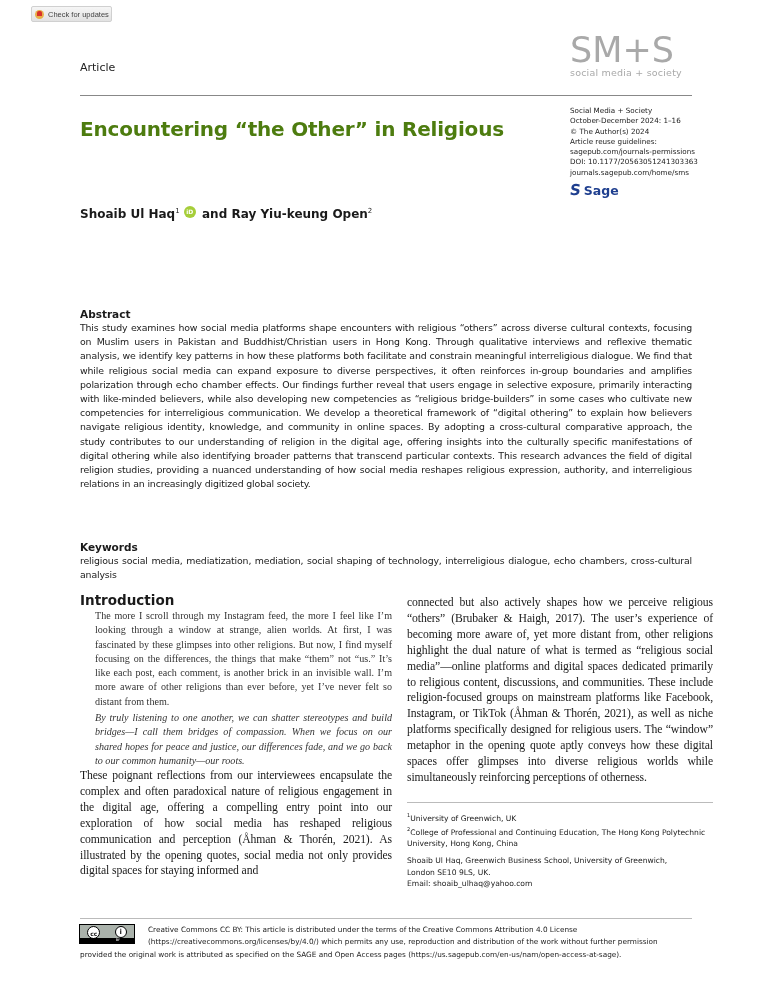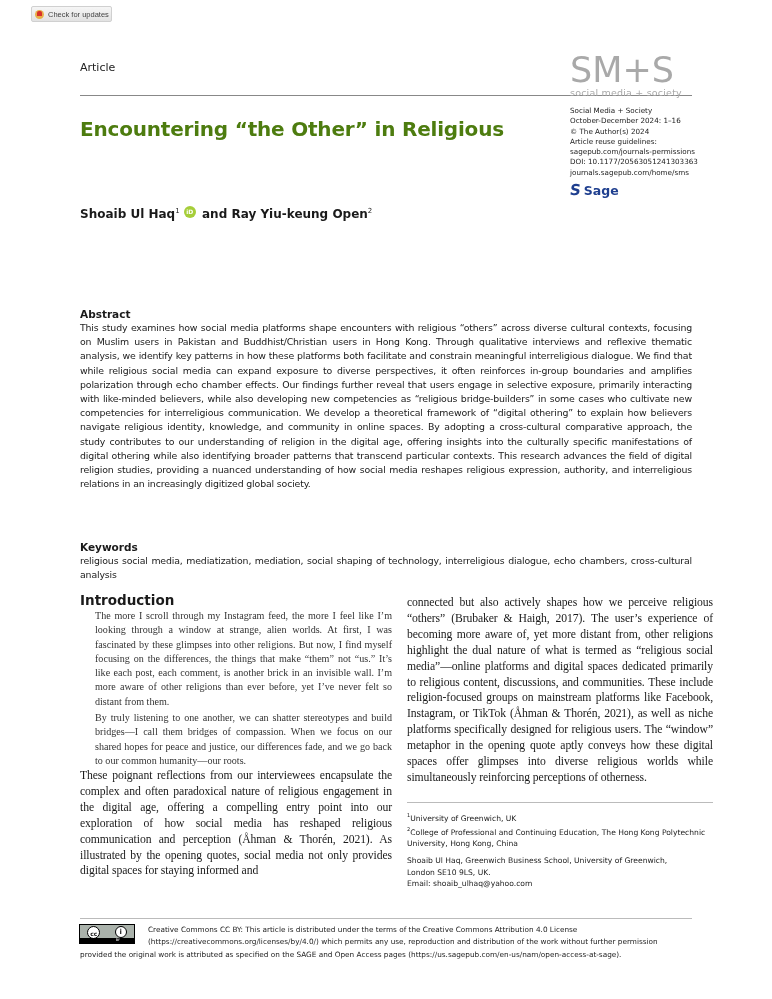--- a/index.html
+++ b/index.html
@@ -7,21 +7,21 @@
 
   #check-updates { position: absolute; left: 31px; top: 6px; width: 81px; height: 16px;
     background: linear-gradient(#f6f6f6, #e2e2e2); border: 1px solid #d0d0d0; border-radius: 2px;
     display: flex; align-items: center; font-family: "Liberation Sans", sans-serif; font-size: 7.5px; color: #444; box-sizing: border-box; padding-left: 3px; text-align: center; }
   #check-updates .cu-icon { width: 9px; height: 9px; border-radius: 50%; background: #e8b04a; position: relative; margin-right: 4px; }
   #check-updates .cu-icon::after { content: ""; position: absolute; left: 2px; top: 1px; width: 5px; height: 5px; background: #d8312a; border-radius: 2px 2px 0 0; }
 
   #article-label { position: absolute; left: 80px; top: 61px; font-family: "DejaVu Sans", sans-serif; font-size: 11px; color: #222; }
   #header-rule { position: absolute; left: 80px; top: 95px; width: 612px; height: 1px; background: #888; }
 
-  #logo { position: absolute; left: 570px; top: 52px; color: #a9a9a9; font-family: "DejaVu Sans", sans-serif; }
+  #logo { position: absolute; left: 570px; top: 32px; color: #a9a9a9; font-family: "DejaVu Sans", sans-serif; }
   #logo .big { font-size: 35px; letter-spacing: 0px; line-height: 36px; font-weight: normal; }
   #logo .small { font-size: 9.5px; line-height: 10px; margin-top: 0px; letter-spacing: 0.2px; }
 
   #journal-meta { position: absolute; left: 570px; top: 106px; font-family: "DejaVu Sans", sans-serif; font-size: 7.2px; line-height: 10.3px; color: #222; }
   #sage-logo { position: absolute; left: 570px; top: 181px; display: flex; align-items: center; color: #1f3f8f; font-family: "DejaVu Sans", sans-serif; font-weight: bold; font-size: 12.5px; }
   #sage-logo .s-icon { font-size: 15px; margin-right: 3px; transform: skewX(-8deg); display: inline-block; }
 
   #title { position: absolute; left: 80px; top: 116px; width: 460px; font-family: "DejaVu Sans", sans-serif; font-weight: bold; font-size: 20px; line-height: 26px; color: #4d7c0f; letter-spacing: -0.2px; }
 
   #authors { position: absolute; left: 80px; top: 206px; font-family: "DejaVu Sans", sans-serif; font-weight: bold; font-size: 12px; color: #1a1a1a; white-space: nowrap; }
@@ -31,21 +31,21 @@
   #abstract { position: absolute; left: 80px; top: 272px; width: 612px; font-family: "DejaVu Sans", sans-serif; }
   .sec-heading-small { font-weight: bold; font-size: 10.5px; margin-bottom: 1px; margin-top: 36px; }
   .abs-body { font-size: 9.4px; line-height: 14.2px; text-align: justify; color: #1a1a1a; letter-spacing: -0.15px; }
 
   #keywords { position: absolute; left: 80px; top: 505px; width: 612px; font-family: "DejaVu Sans", sans-serif; }
 
   #intro-heading { position: absolute; left: 80px; top: 592px; font-family: "DejaVu Sans", sans-serif; font-weight: bold; font-size: 13.5px; color: #1a1a1a; }
 
   .quote { position: absolute; left: 95px; width: 297px; font-family: "Liberation Serif", serif; font-size: 10.1px; line-height: 14.3px; text-align: justify; color: #333; }
   #quote-1 { top: 609px; }
-  #quote-2 { top: 711px; }
+  #quote-2 { top: 711px; font-style: italic; }
 
   .body-col { position: absolute; width: 312px; font-family: "Liberation Serif", serif; font-size: 11.7px; line-height: 15.9px; text-align: justify; color: #1a1a1a; letter-spacing: -0.1px; }
   #intro-left { left: 80px; top: 768px; }
   #intro-right { left: 407px; top: 595px; width: 306px; }
 
   #fn-rule { position: absolute; left: 407px; top: 802px; width: 306px; height: 1px; background: #bbb; }
   #affils { position: absolute; left: 407px; top: 810px; width: 306px; font-family: "DejaVu Sans", sans-serif; font-size: 7.6px; line-height: 11.6px; color: #222; }
   #affils sup { font-size: 5px; }
   #corresp { position: absolute; left: 407px; top: 855px; width: 306px; font-family: "DejaVu Sans", sans-serif; font-size: 7.6px; line-height: 11.6px; color: #222; }
   #corresp .lbl { font-weight: bold; font-size: 8px; }

